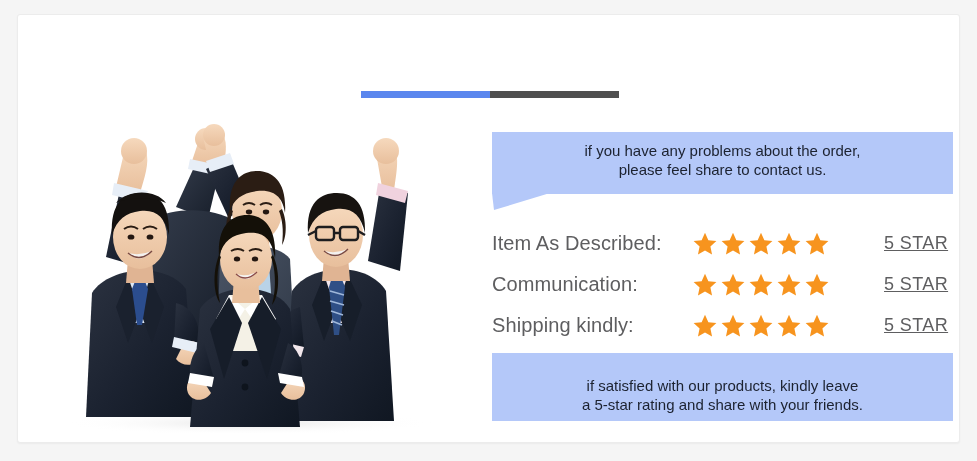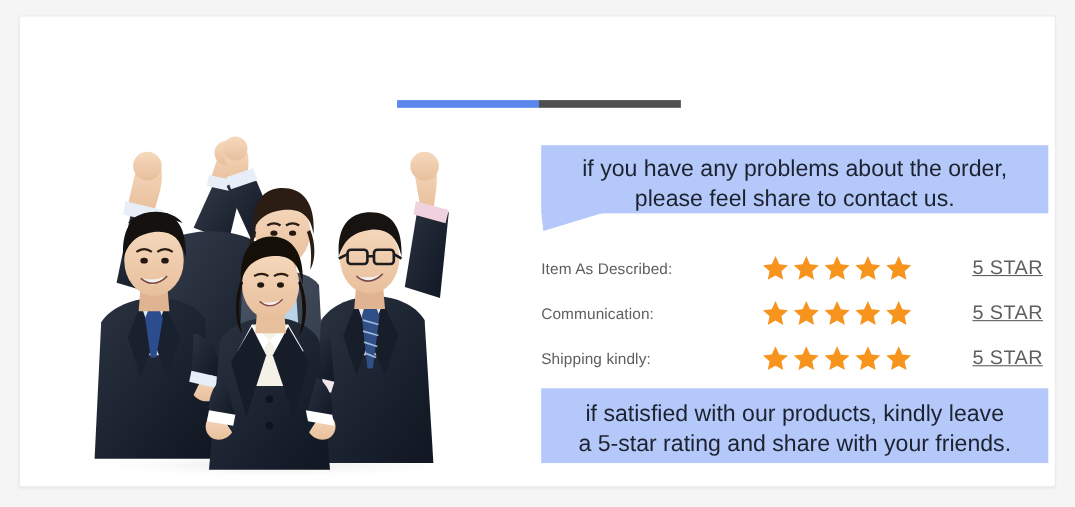--- a/index.html
+++ b/index.html
@@ -79,21 +79,21 @@
     width: 484px;
     height: 427px;
   }
 
   .bubble {
     position: absolute;
     background: #b4c8f9;
     color: #1c2230;
     text-align: center;
     line-height: 1.28;
-    font-size: 21px;
+    font-size: 15px;
     font-weight: 400;
     padding: 9px 10px 8px 10px;
     box-sizing: border-box;
   }
   .bubble .line { display: block; white-space: nowrap; }
 
   #bubble-top {
     left: 17px;
     top: 117px;
     width: 461px;
@@ -106,39 +106,39 @@
     width: 72px;
     height: 16px;
     overflow: visible;
   }
 
   #bubble-bottom {
     left: 17px;
     top: 338px;
     width: 461px;
     height: 68px;
-    padding-top: 11px;
+    padding-top: 23px;
   }
 
   
   .ratings {
     position: absolute;
     left: 17px;
     top: 208px;
     width: 461px;
   }
   .rating-row {
     position: relative;
     height: 41px;
     display: flex;
     align-items: center;
   }
   .rating-label {
     width: 200px;
-    font-size: 14px;
+    font-size: 20px;
     color: #5e5e60;
     white-space: nowrap;
     letter-spacing: 0.1px;
   }
   .stars {
     width: 160px;
     display: flex;
     align-items: center;
     gap: 2px;
   }

